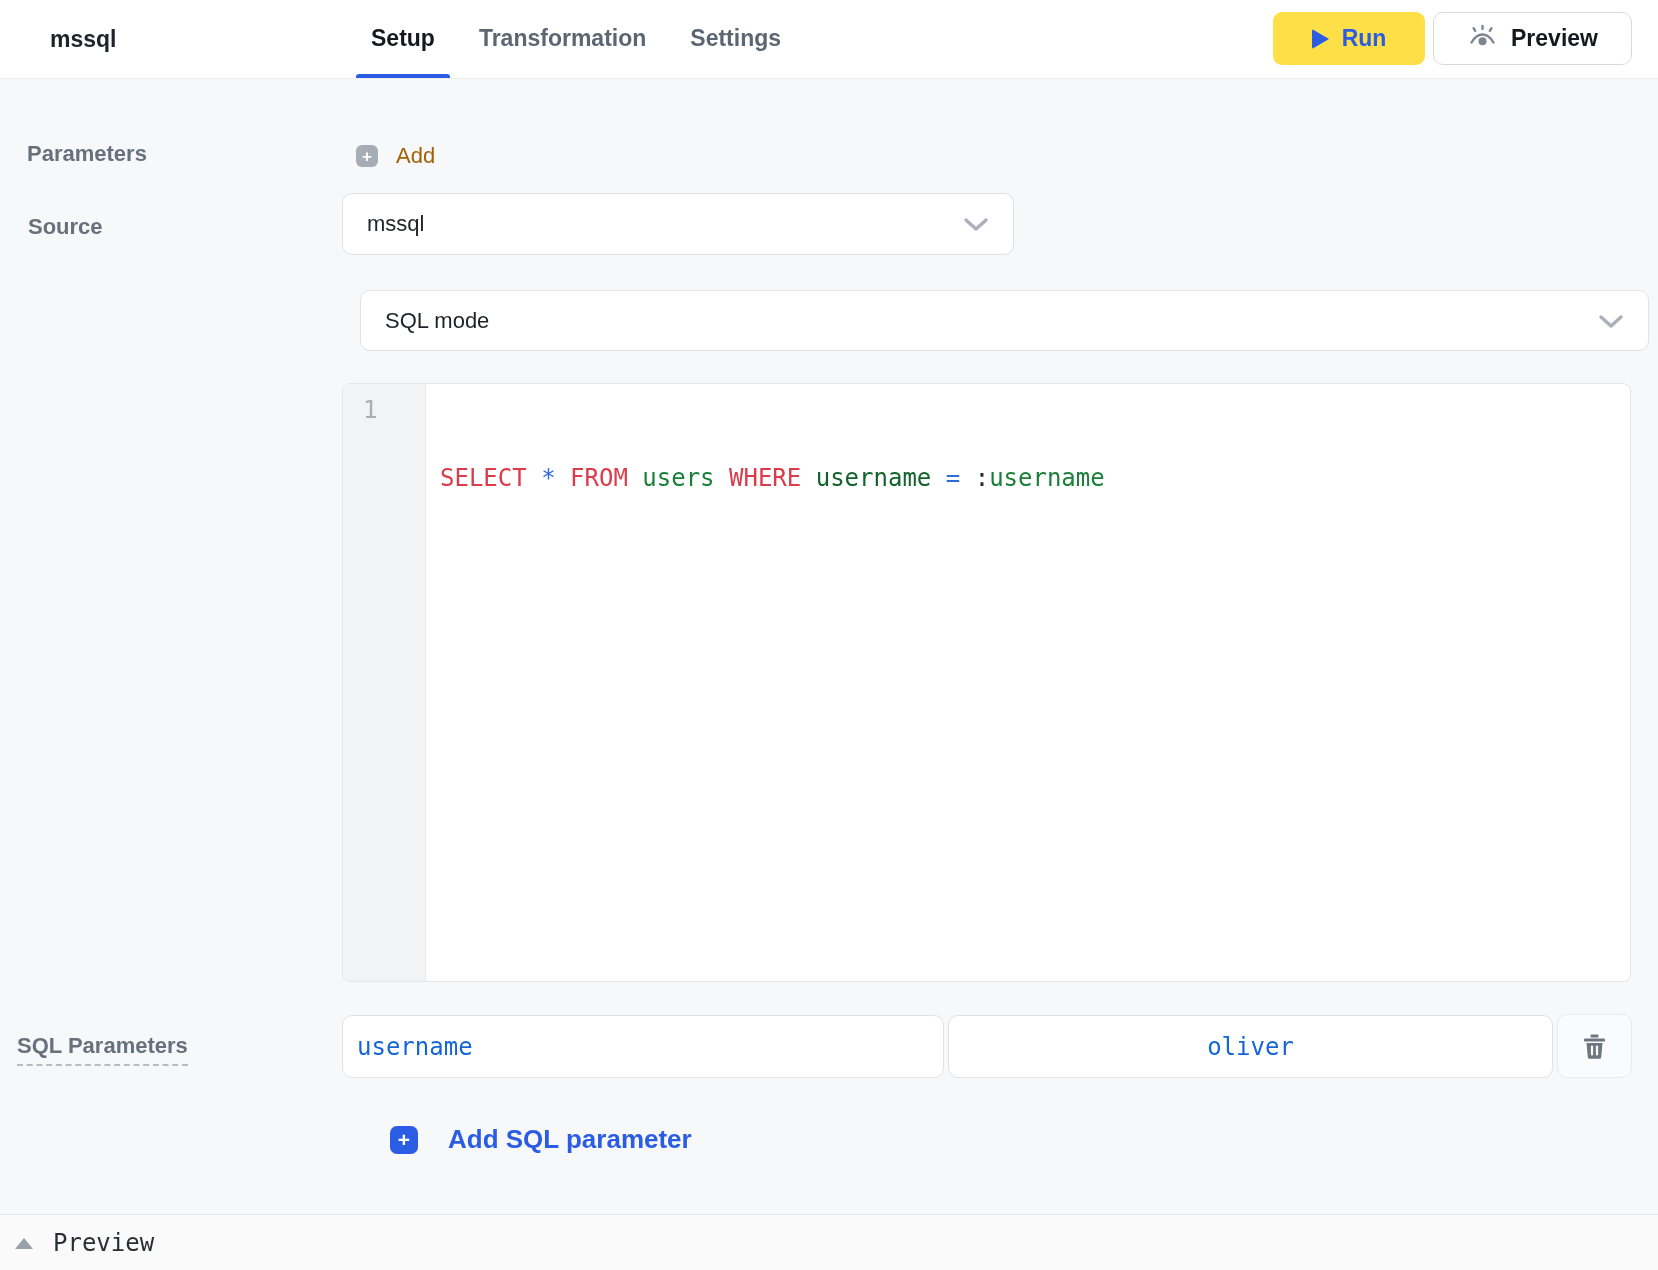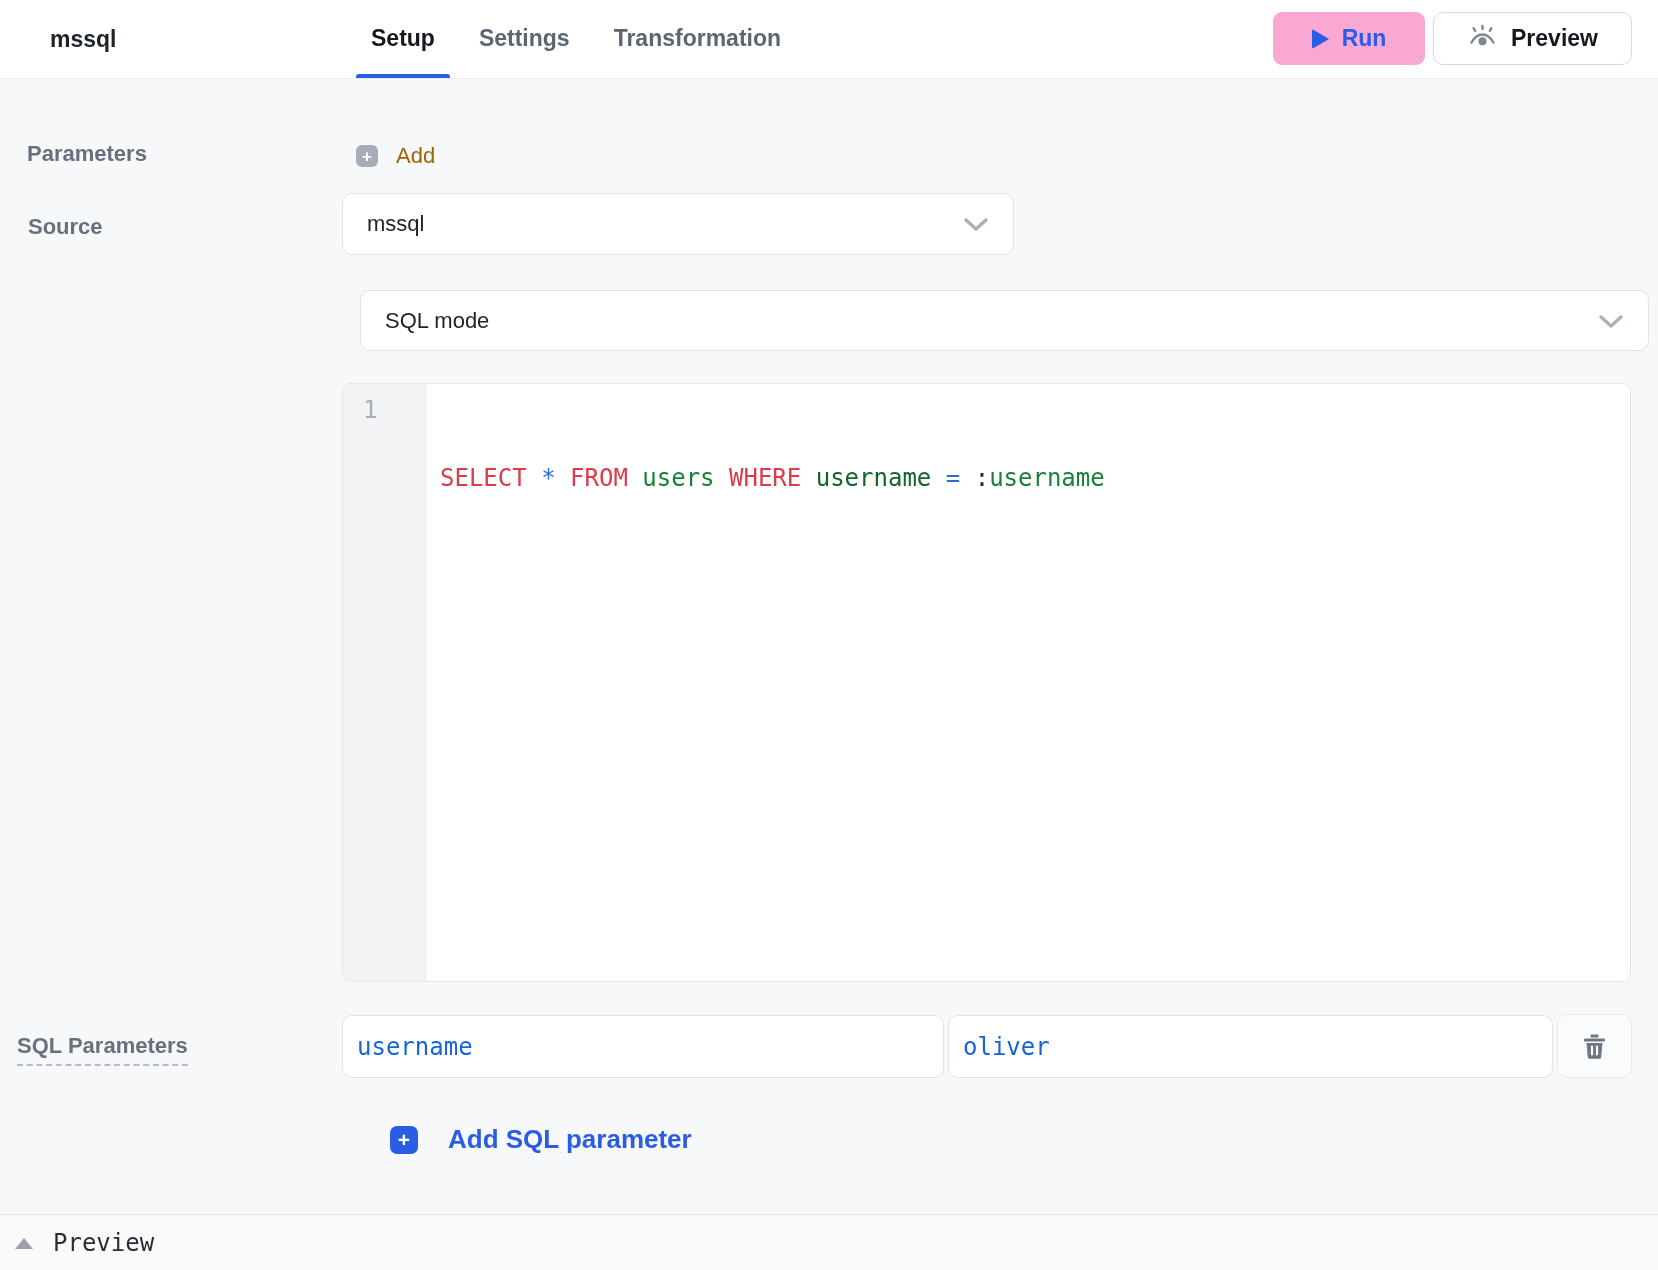--- a/index.html
+++ b/index.html
@@ -9,21 +9,21 @@
     font-family:"Liberation Sans",sans-serif;
   }
   
   .header{position:absolute;top:0;left:0;width:1658px;height:78px;background:#ffffff;border-bottom:1px solid #ebedef;z-index:5;}
   .title{position:absolute;left:50px;top:0;line-height:78px;font-size:23px;font-weight:700;color:#1d2329;}
   .tabs{position:absolute;left:356px;top:0;height:78px;display:flex;gap:14px;}
   .tab{position:relative;padding:0 15px;line-height:76px;font-size:23px;font-weight:600;color:#5b6672;cursor:pointer;white-space:nowrap;}
   .tab.active{color:#15191e;}
   .tab.active::after{content:"";position:absolute;left:0;right:0;bottom:0;height:4px;background:#2b5ce4;border-radius:3px 3px 0 0;}
   .actions{position:absolute;right:26px;top:12px;height:53px;display:flex;gap:8px;}
-  .btn-run{width:152px;height:53px;border:none;border-radius:9px;background:#f9a8d4;display:flex;align-items:center;justify-content:center;gap:13px;color:#2b5ce4;font-size:23px;font-weight:600;font-family:inherit;cursor:pointer;}
+  .btn-run{width:152px;height:53px;border:none;border-radius:9px;background:#fde047;display:flex;align-items:center;justify-content:center;gap:13px;color:#2b5ce4;font-size:23px;font-weight:600;font-family:inherit;cursor:pointer;}
   .play-icon{width:0;height:0;border-left:17px solid #2b5ce4;border-top:10px solid transparent;border-bottom:10px solid transparent;border-radius:2px;}
   .btn-preview{width:199px;height:53px;border-radius:10px;background:#ffffff;border:1.5px solid #d7dbe0;display:flex;align-items:center;justify-content:center;gap:13px;color:#15191e;font-size:23px;font-weight:600;font-family:inherit;cursor:pointer;box-sizing:border-box;}
   
   .flabel{position:absolute;font-size:22px;font-weight:600;color:#67717e;}
   .flabel-parameters{left:27px;top:141px;}
   .flabel-source{left:28px;top:214px;}
   .flabel-sqlparams{left:17px;top:1033px;padding-bottom:5px;border-bottom:2px dashed #b6bcc4;}
   
   .add-row{position:absolute;left:356px;top:143px;display:flex;align-items:center;gap:18px;cursor:pointer;}
   .plus-gray{width:22px;height:22px;border-radius:6px;background:#a6adb6;color:#ffffff;font-size:17px;font-weight:700;display:flex;align-items:center;justify-content:center;line-height:1;}
@@ -39,41 +39,41 @@
   .code{flex:1;padding:9px 0 0 14px;font-family:"DejaVu Sans Mono",monospace;font-size:24px;line-height:34px;white-space:pre;cursor:text;}
   .tok-keyword{color:#dc3b4b;}
   .tok-operator{color:#2e6bd8;}
   .tok-table{color:#1a8038;}
   .tok-column{color:#11632b;}
   .tok-param{color:#1a8038;}
   .tok-punct{color:#24292f;}
   
   .param-input{position:absolute;height:63px;background:#ffffff;border:1px solid #dfe3e8;border-radius:10px;box-sizing:border-box;font-family:"DejaVu Sans Mono",monospace;font-size:24px;color:#1565d8;padding:0 14px;outline:none;}
   .param-key{left:342px;top:1015px;width:602px;}
-  .param-value{left:948px;top:1015px;width:605px;}
+  .param-value{left:948px;top:1015px;width:605px;text-align:center;}
   .btn-trash{position:absolute;left:1557px;top:1014px;width:75px;height:64px;border-radius:10px;background:#fafbfc;border:1px solid #e7eaed;box-sizing:border-box;display:flex;align-items:center;justify-content:center;cursor:pointer;}
   
   .add-sql-row{position:absolute;left:390px;top:1124px;display:flex;align-items:center;gap:30px;cursor:pointer;}
   .plus-blue{width:28px;height:28px;border-radius:7px;background:#2b5ce4;color:#ffffff;font-size:21px;font-weight:700;display:flex;align-items:center;justify-content:center;line-height:1;}
   .add-sql-label{color:#2b5ce4;font-size:26px;font-weight:700;}
   
   .footer{position:absolute;left:0;top:1214px;width:1658px;height:56px;background:#fafafa;border-top:1px solid #e3e5e8;}
   .preview-toggle{position:absolute;left:15px;top:0;height:56px;display:flex;align-items:center;gap:20px;cursor:pointer;}
   .tri-up{width:0;height:0;border-left:9px solid transparent;border-right:9px solid transparent;border-bottom:11px solid #9aa1a9;}
   .preview-label{font-family:"DejaVu Sans Mono",monospace;font-size:24px;color:#2a2f35;}
 </style>
 </head>
 <body>
 
 <div class="header">
   <div class="title">mssql</div>
   <div class="tabs">
     <div class="tab active">Setup</div>
+    <div class="tab">Transformation</div>
     <div class="tab">Settings</div>
-    <div class="tab">Transformation</div>
   </div>
   <div class="actions">
     <button class="btn-run">
       <span class="play-icon"></span>
       <span>Run</span>
     </button>
     <button class="btn-preview">
       <span style="display:flex;">
         <svg width="31" height="31" viewBox="0 0 31 31" fill="none">
           <path d="M4.5 19.5 C8 13.5 12 11.5 15.5 11.5 C19 11.5 23 13.5 26.5 19.5" stroke="#7d858f" stroke-width="2.4" stroke-linecap="round"></path>

